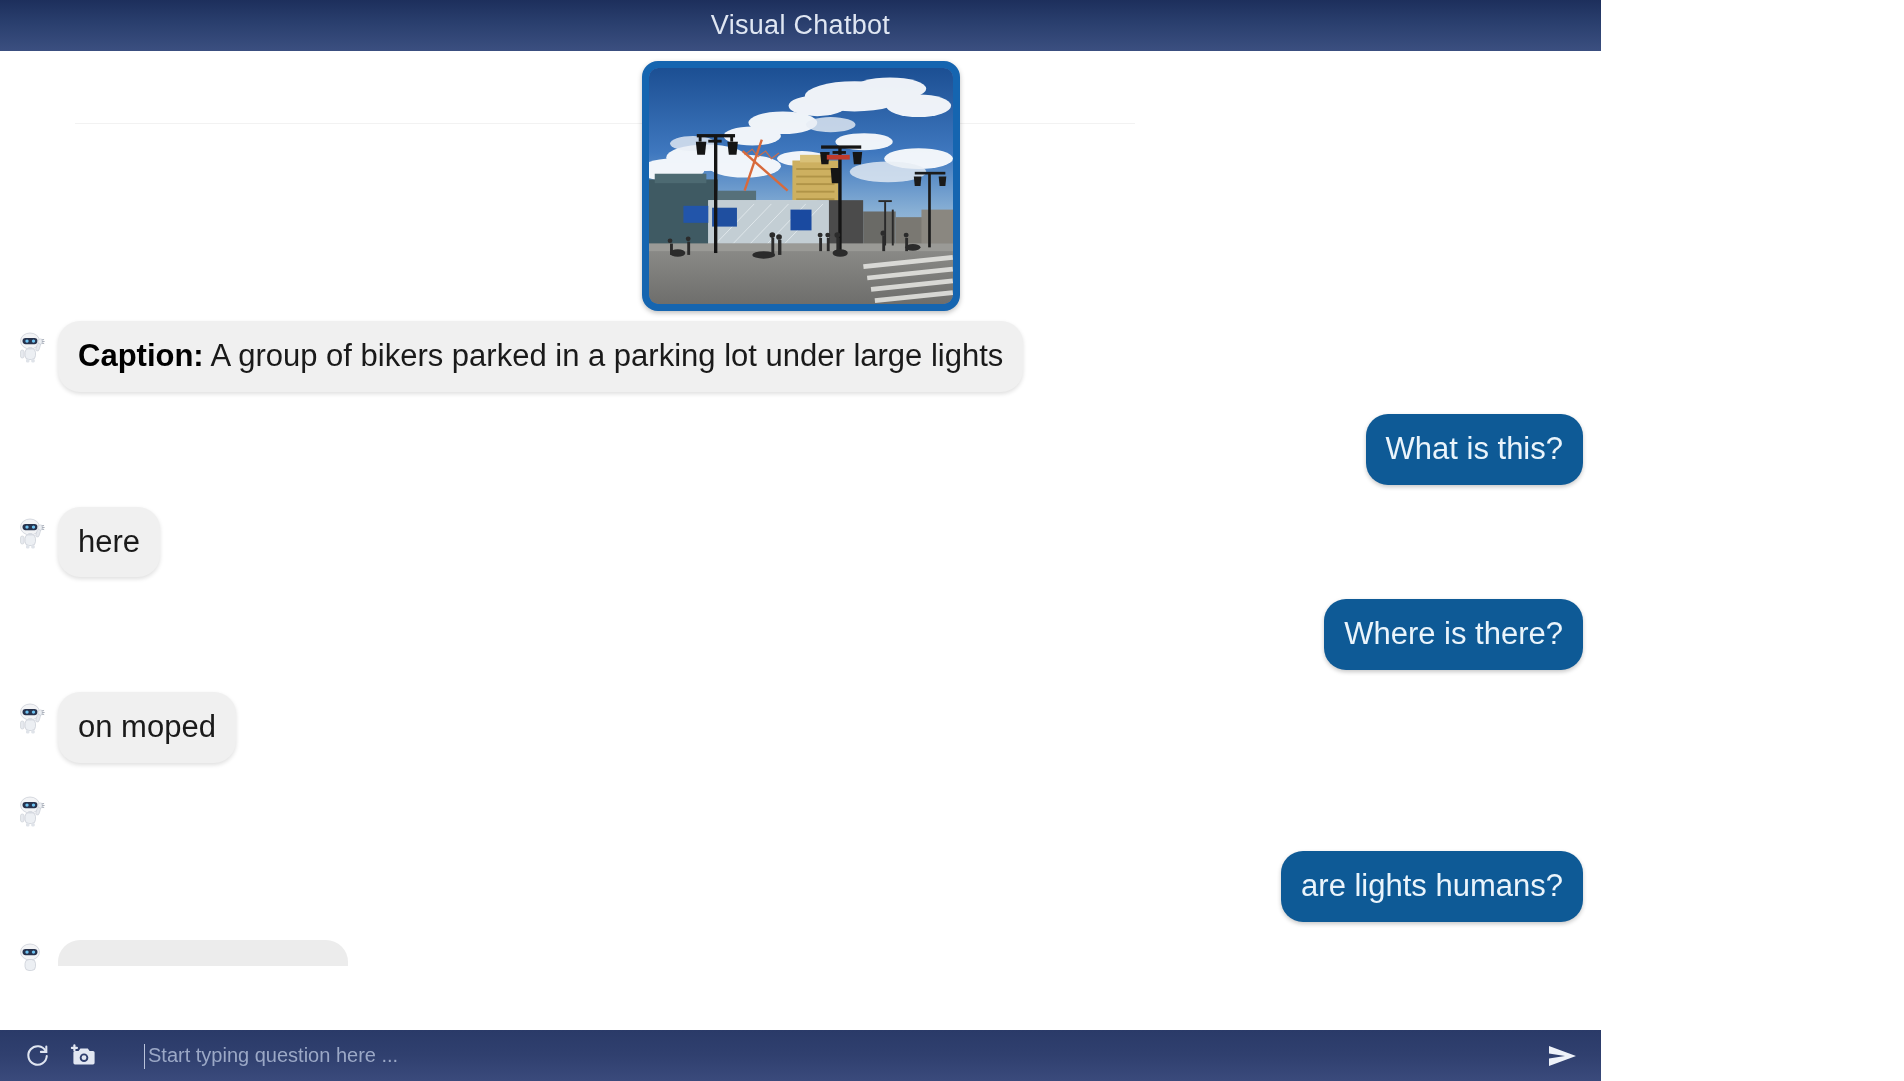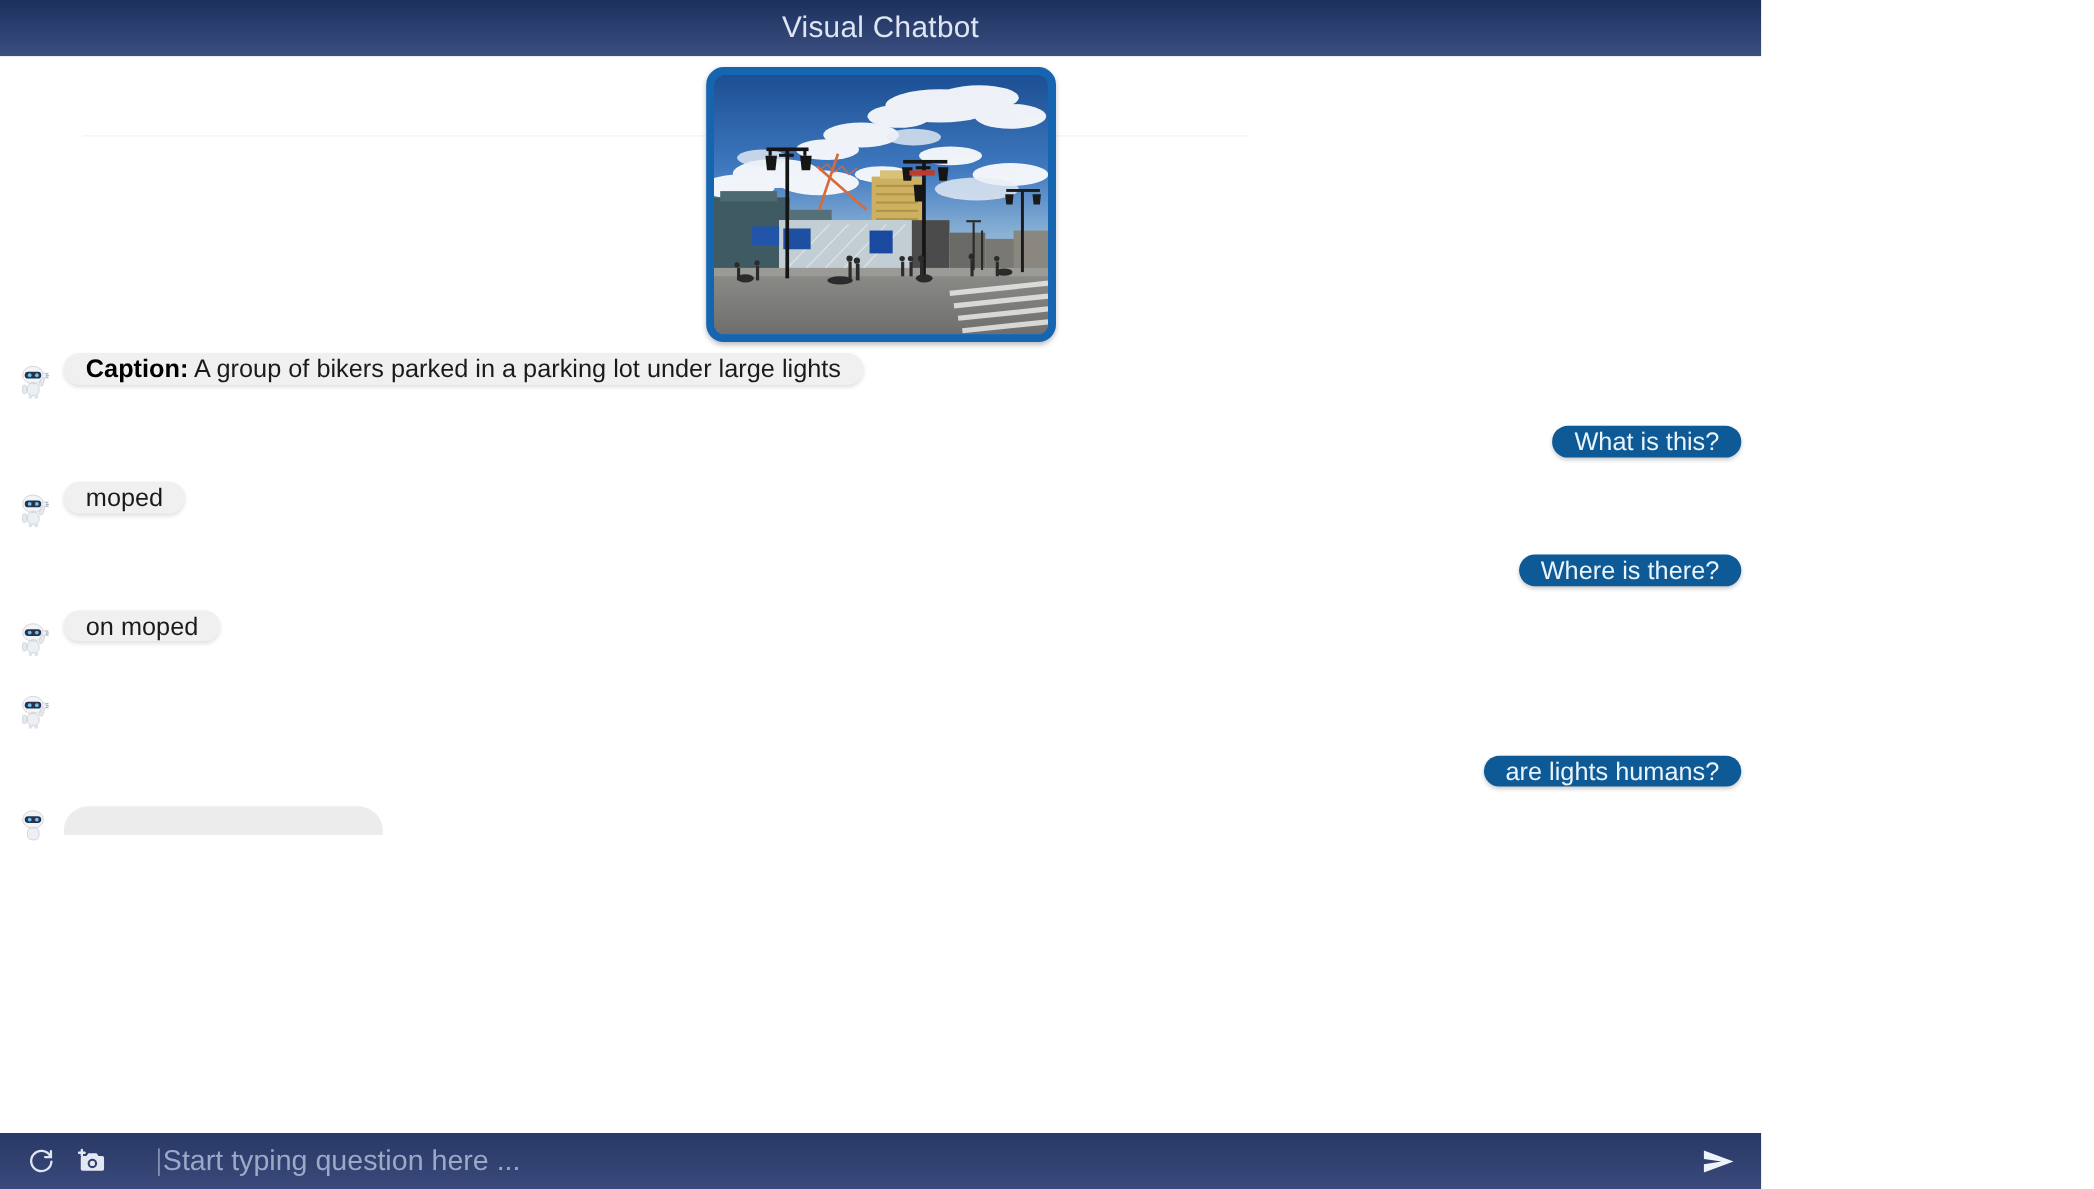--- a/index.html
+++ b/index.html
@@ -86,22 +86,22 @@
     width: 34px;
     height: 36px;
     flex: 0 0 34px;
     margin-right: 8px;
     margin-top: 8px;
   }
   .avatar svg { display: block; width: 100%; height: 100%; }
 
   .bubble {
     border-radius: 22px;
-    padding: 0 20px;
-    font-size: 23px;
+    padding: 16px 20px;
+    font-size: 31px;
     line-height: 1.25;
     max-width: 1150px;
     word-wrap: break-word;
   }
   .bubble.bot {
     background: #f0f0f0;
     color: #1a1a1a;
     box-shadow: 0 2px 4px rgba(0,0,0,0.13);
   }
   .bubble.user {
@@ -167,21 +167,21 @@
     width: 1px;
     height: 25px;
     background: #b9c3da;
   }
   .q-input {
     width: 100%;
     background: transparent;
     border: none;
     outline: none;
     color: #e6ebf5;
-    font-size: 26px;
+    font-size: 20px;
     font-family: "Liberation Sans", sans-serif;
     padding-left: 4px;
   }
   .q-input::placeholder { color: #9ba8c6; opacity: 1; }
   .send-btn { margin-left: 10px; margin-right: 2px; }
 </style>
 </head>
 <body>
 
 <div id="app">
@@ -396,21 +396,21 @@
           <circle cx="24.5" cy="12.5" r="2.6" fill="#eceff3" stroke="#c7ccd4" stroke-width="0.6"></circle>
           <g stroke="#9aa1ad" stroke-width="0.8">
             <path d="M25.5 11 l2.6 -0.6"></path>
               <path d="M25.8 12.6 l2.8 -0.1"></path>
               <path d="M25.6 14 l2.6 0.6"></path>
           </g>
           <rect x="10" y="30" width="3.4" height="3.4" rx="1.2" fill="#dfe3e9"></rect>
           <rect x="15.3" y="30" width="3.4" height="3.4" rx="1.2" fill="#dfe3e9"></rect>
         </svg>
       </div>
-      <div class="bubble bot">moped</div>
+      <div class="bubble bot">here</div>
     </div>
 
     <div class="msg-row right">
       <div class="bubble user">Where is there?</div>
     </div>
 
     <div class="msg-row left">
       <div class="avatar">
         <svg viewBox="0 0 34 36">
           <ellipse cx="14" cy="12" rx="9.5" ry="8" fill="#f3f4f6" stroke="#c7ccd4" stroke-width="0.7"></ellipse>

